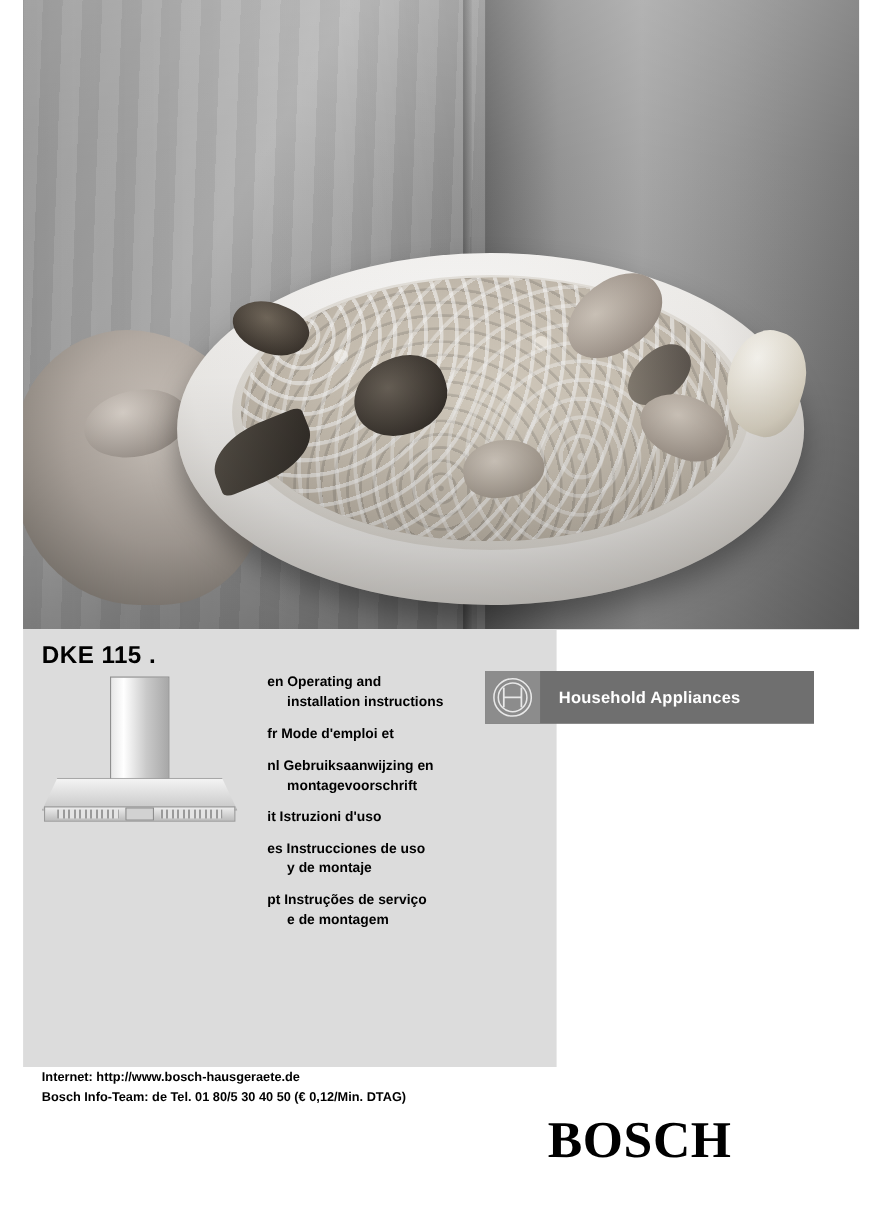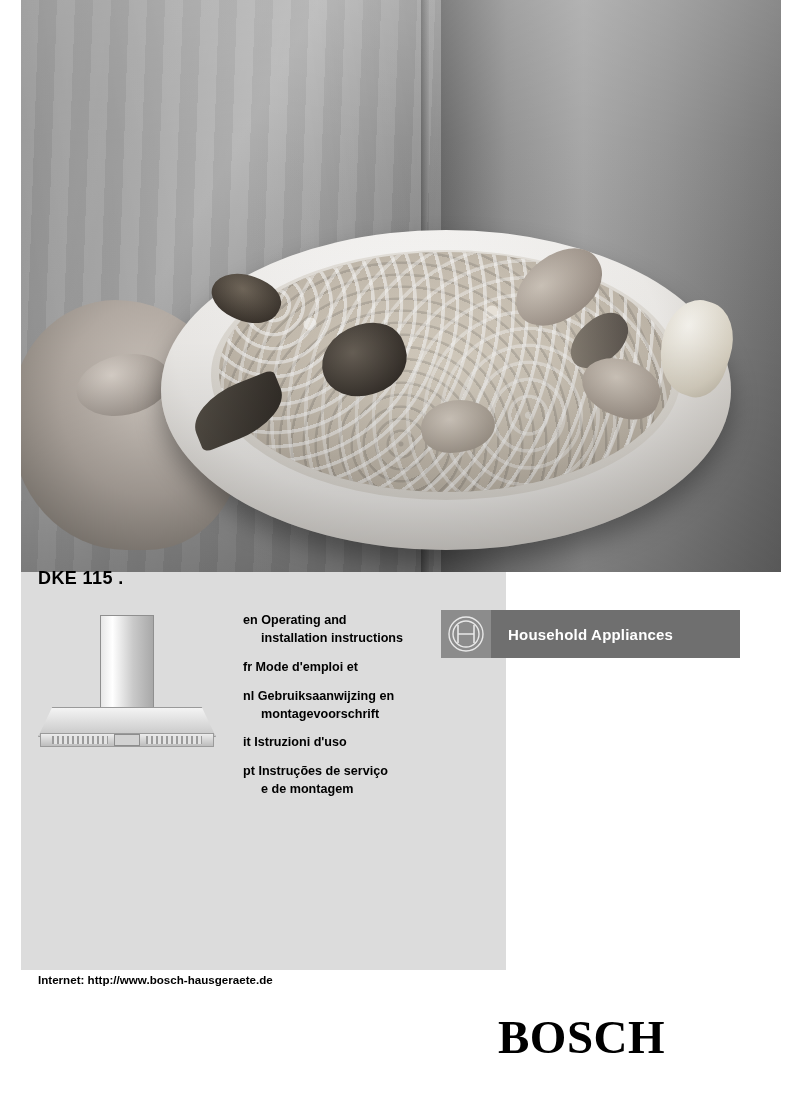--- a/index.html
+++ b/index.html
@@ -176,22 +176,22 @@
     position: absolute;
     left: 21px;
     top: 572px;
     width: 485px;
     height: 398px;
     background: #dcdcdc;
   }
   .model-title {
     position: absolute;
     left: 38px;
-    top: 568px;
-    font-size: 18px;
+    top: 583px;
+    font-size: 22px;
     font-weight: bold;
     letter-spacing: 0.4px;
   }
 
   
   .hood {
     position: absolute;
     left: 38px;
     top: 615px;
     width: 178px;
@@ -357,34 +357,40 @@
   <div class="lang-item">
     <span>nl</span>
     <span>Gebruiksaanwijzing en</span>
     <span class="l2">montagevoorschrift</span>
   </div>
   <div class="lang-item">
     <span>it</span>
     <span>Istruzioni d'uso</span>
   </div>
   <div class="lang-item">
+    <span>es</span>
+    <span>Instrucciones de uso</span>
+    <span class="l2">y de montaje</span>
+  </div>
+  <div class="lang-item">
     <span>pt</span>
     <span>Instruções de serviço</span>
     <span class="l2">e de montagem</span>
   </div>
 </div>
 
 <div class="ha-bar">
   <div class="ha-logo">
     <svg width="38" height="38" viewBox="0 0 38 38">
       <circle cx="19" cy="19" r="17" fill="none" stroke="#e8e8e8" stroke-width="1.4"></circle>
       <circle cx="19" cy="19" r="13" fill="none" stroke="#e8e8e8" stroke-width="1.4"></circle>
       <path d="M11 10 L11 28 M27 10 L27 28 M11 19 L27 19" stroke="#e8e8e8" stroke-width="1.6" fill="none"></path>
     </svg>
   </div>
   <div class="ha-text">Household Appliances</div>
 </div>
 
 <div class="footer-text">
   <div>Internet: http://www.bosch-hausgeraete.de</div>
+  <div>Bosch Info-Team: de Tel. 01 80/5 30 40 50 (€ 0,12/Min. DTAG)</div>
 </div>
 
 <div class="bosch-logo">BOSCH</div>
 
 </body></html>

